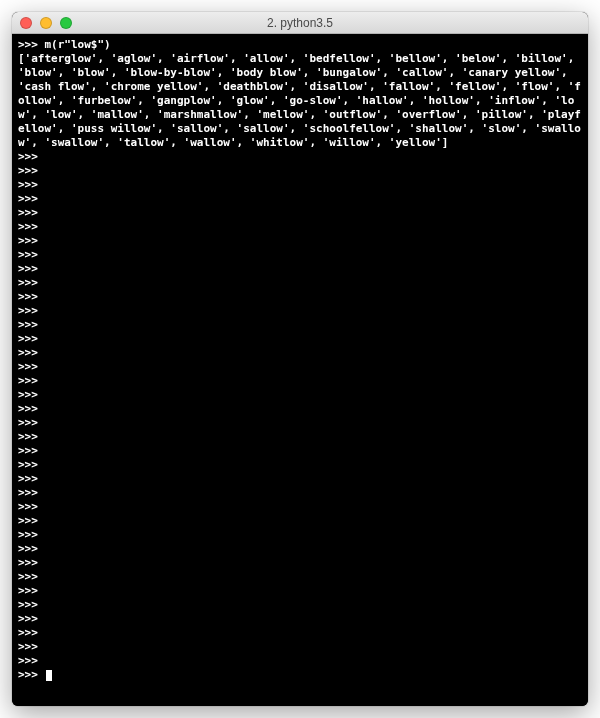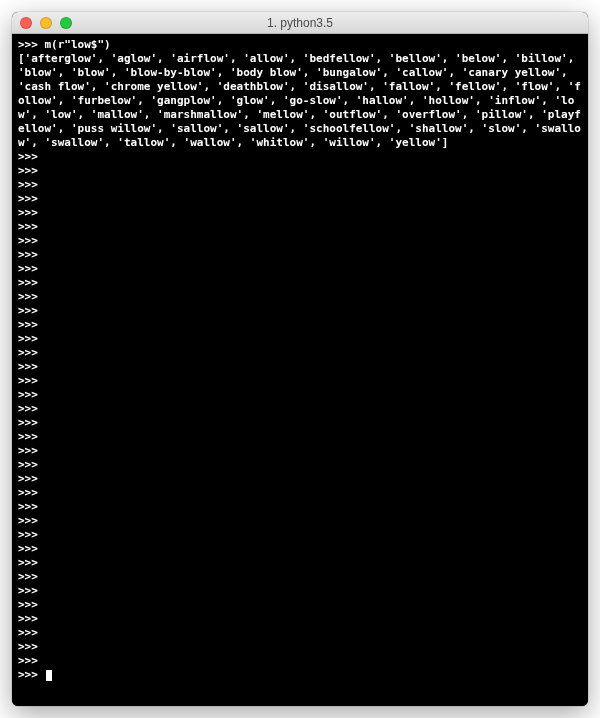--- a/index.html
+++ b/index.html
@@ -81,16 +81,16 @@
 </head>
 <body>
 
 <div class="window">
   <div class="titlebar">
     <div class="traffic">
       <div class="light red"></div>
       <div class="light yellow"></div>
       <div class="light green"></div>
     </div>
-    <div class="title">1. python3.5</div>
+    <div class="title">2. python3.5</div>
   </div>
   <div class="terminal" id="term"><div class="prompt-line">&gt;&gt;&gt; m(r"low$")</div><div class="output-block">['afterglow', 'aglow', 'airflow', 'allow', 'bedfellow', 'bellow', 'below', 'billow', 'blow', 'blow', 'blow-by-blow', 'body blow', 'bungalow', 'callow', 'canary yellow', 'cash flow', 'chrome yellow', 'deathblow', 'disallow', 'fallow', 'fellow', 'flow', 'follow', 'furbelow', 'gangplow', 'glow', 'go-slow', 'hallow', 'hollow', 'inflow', 'low', 'low', 'mallow', 'marshmallow', 'mellow', 'outflow', 'overflow', 'pillow', 'playfellow', 'puss willow', 'sallow', 'sallow', 'schoolfellow', 'shallow', 'slow', 'swallow', 'swallow', 'tallow', 'wallow', 'whitlow', 'willow', 'yellow']</div><div class="prompt-line">&gt;&gt;&gt; </div><div class="prompt-line">&gt;&gt;&gt; </div><div class="prompt-line">&gt;&gt;&gt; </div><div class="prompt-line">&gt;&gt;&gt; </div><div class="prompt-line">&gt;&gt;&gt; </div><div class="prompt-line">&gt;&gt;&gt; </div><div class="prompt-line">&gt;&gt;&gt; </div><div class="prompt-line">&gt;&gt;&gt; </div><div class="prompt-line">&gt;&gt;&gt; </div><div class="prompt-line">&gt;&gt;&gt; </div><div class="prompt-line">&gt;&gt;&gt; </div><div class="prompt-line">&gt;&gt;&gt; </div><div class="prompt-line">&gt;&gt;&gt; </div><div class="prompt-line">&gt;&gt;&gt; </div><div class="prompt-line">&gt;&gt;&gt; </div><div class="prompt-line">&gt;&gt;&gt; </div><div class="prompt-line">&gt;&gt;&gt; </div><div class="prompt-line">&gt;&gt;&gt; </div><div class="prompt-line">&gt;&gt;&gt; </div><div class="prompt-line">&gt;&gt;&gt; </div><div class="prompt-line">&gt;&gt;&gt; </div><div class="prompt-line">&gt;&gt;&gt; </div><div class="prompt-line">&gt;&gt;&gt; </div><div class="prompt-line">&gt;&gt;&gt; </div><div class="prompt-line">&gt;&gt;&gt; </div><div class="prompt-line">&gt;&gt;&gt; </div><div class="prompt-line">&gt;&gt;&gt; </div><div class="prompt-line">&gt;&gt;&gt; </div><div class="prompt-line">&gt;&gt;&gt; </div><div class="prompt-line">&gt;&gt;&gt; </div><div class="prompt-line">&gt;&gt;&gt; </div><div class="prompt-line">&gt;&gt;&gt; </div><div class="prompt-line">&gt;&gt;&gt; </div><div class="prompt-line">&gt;&gt;&gt; </div><div class="prompt-line">&gt;&gt;&gt; </div><div class="prompt-line">&gt;&gt;&gt; </div><div class="prompt-line">&gt;&gt;&gt; </div><div class="prompt-line"><span>&gt;&gt;&gt; </span><span class="cursor"></span></div></div>
 </div>
 
 </body></html>

